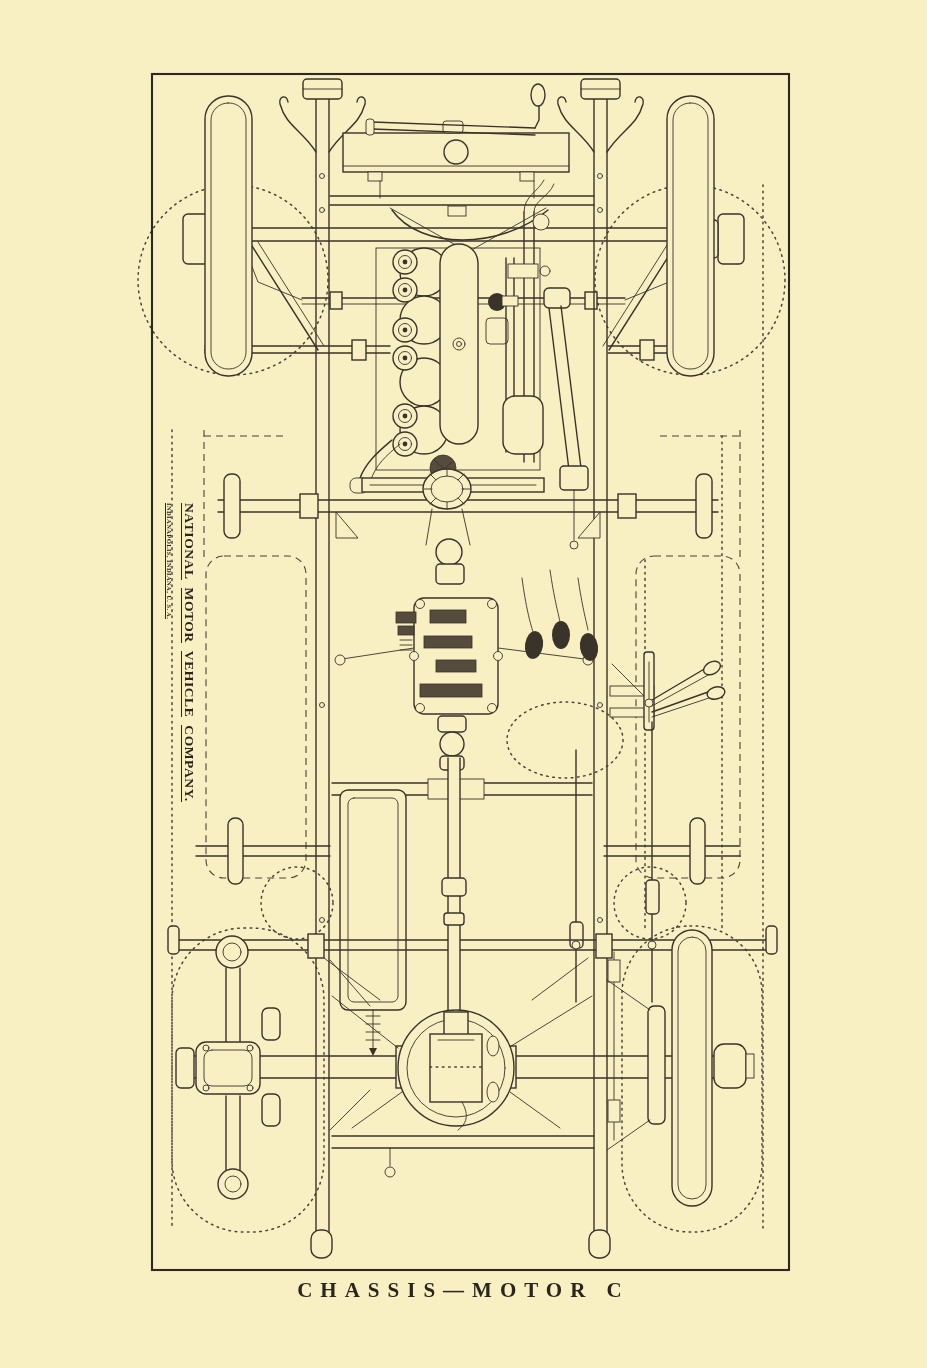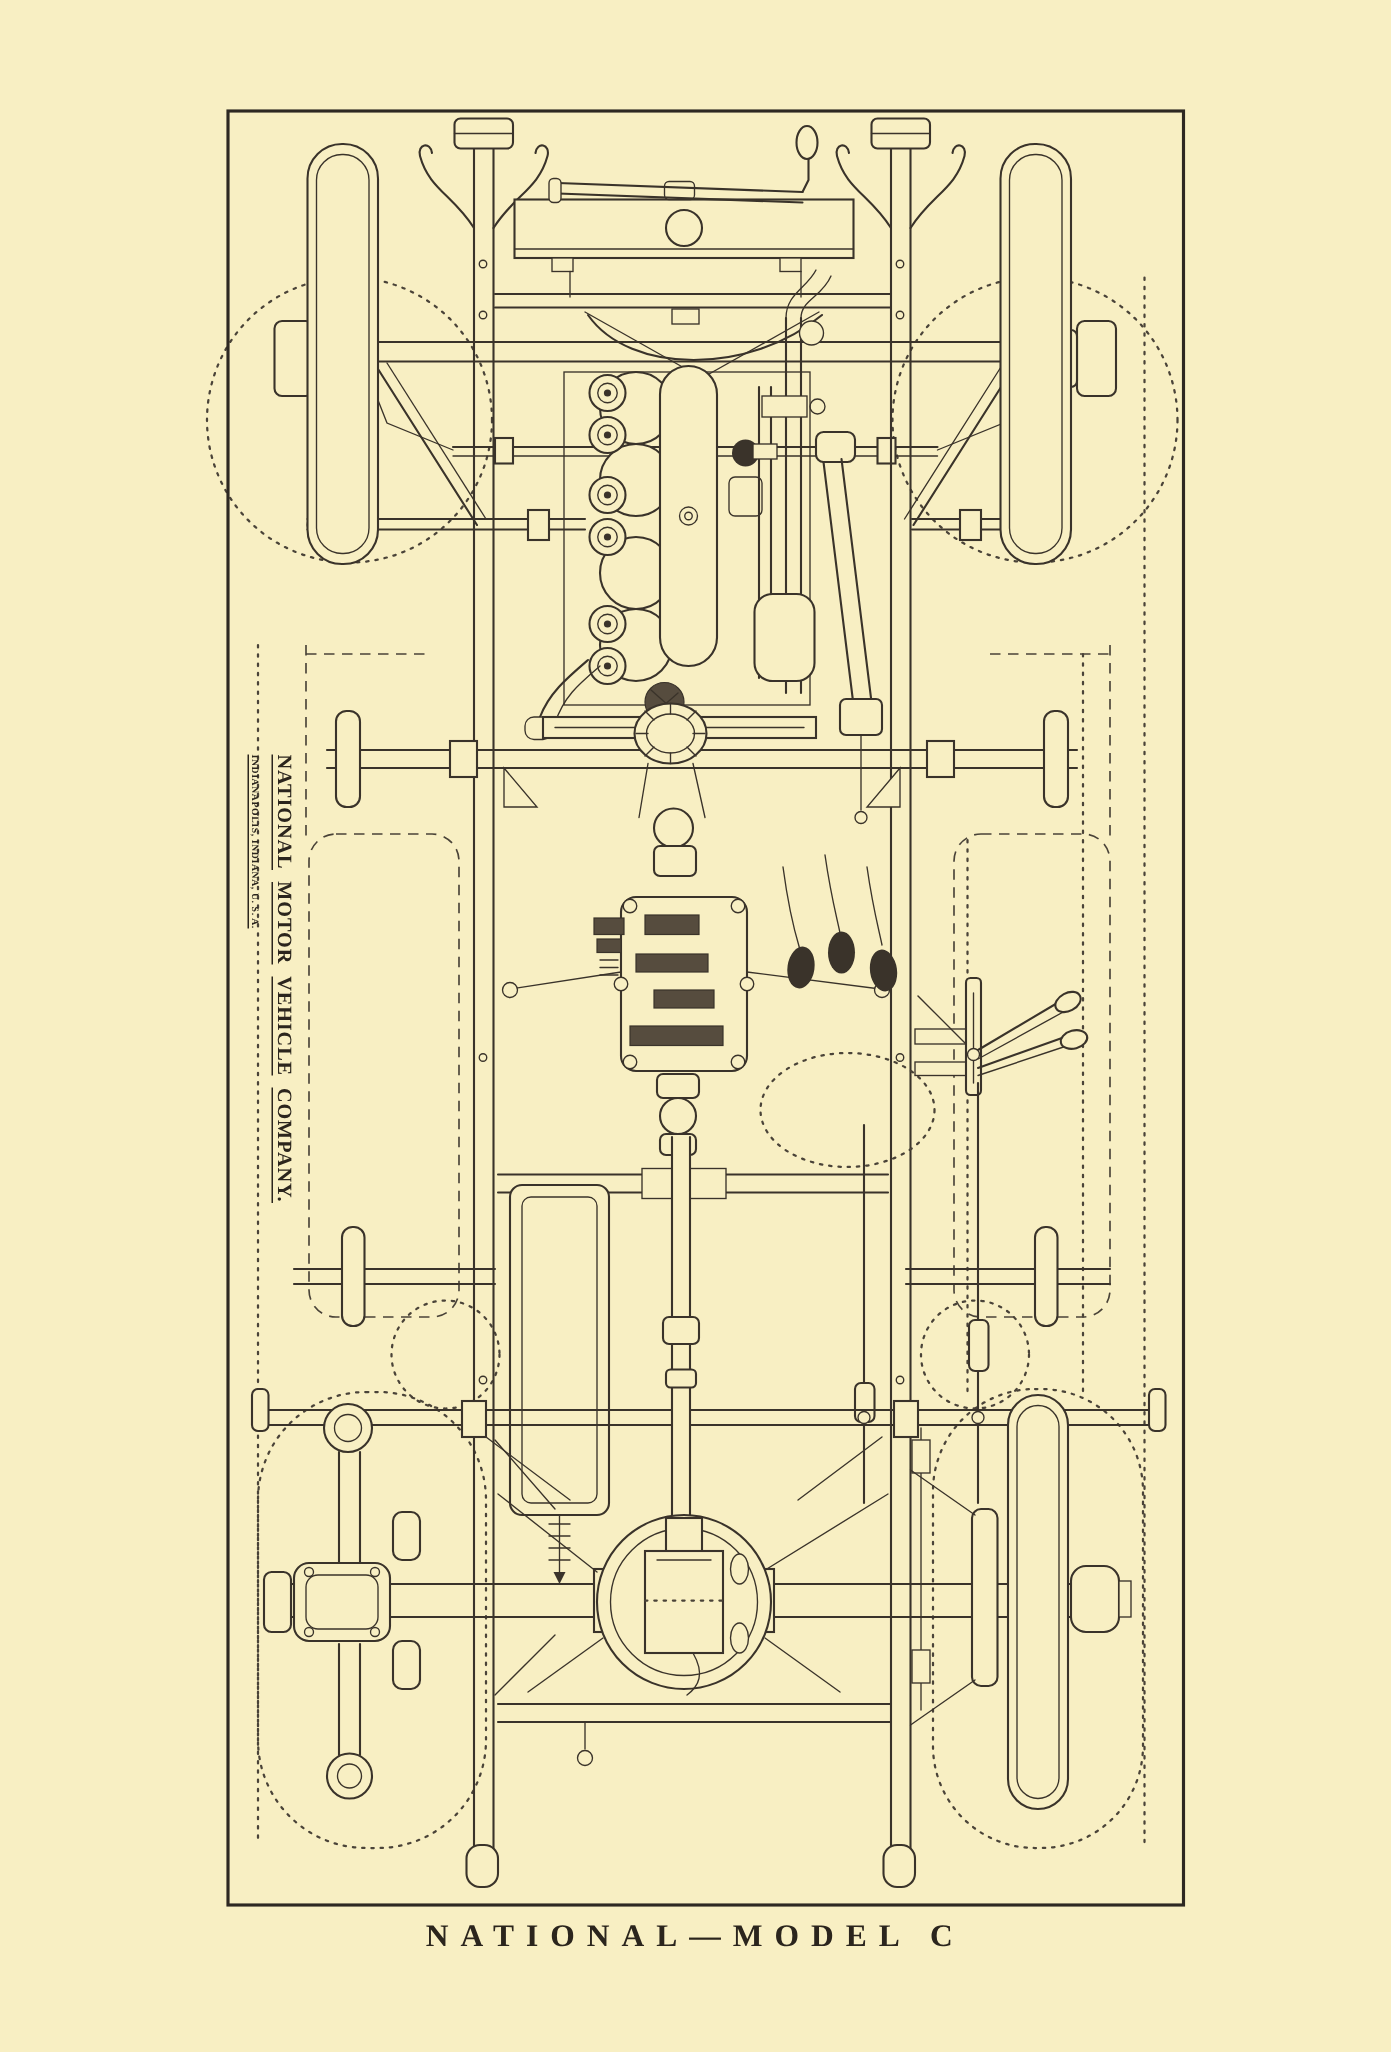--- a/index.html
+++ b/index.html
@@ -409,15 +409,15 @@
   <rect class="thick" x="152" y="74" width="637" height="1196"></rect>
 </svg>
 
 <div class="companyblock">
   <div class="companyline">
     <span>NATIONAL</span><span>MOTOR</span><span>VEHICLE</span><span>COMPANY.</span>
   </div>
   <div class="companyloc">INDIANAPOLIS, INDIANA, U. S. A.</div>
 </div>
 
-<div class="caption">NATIONAL—MODEL C</div>
+<div class="caption">CHASSIS—MOTOR C</div>
 
 </div>
 
 </body></html>

